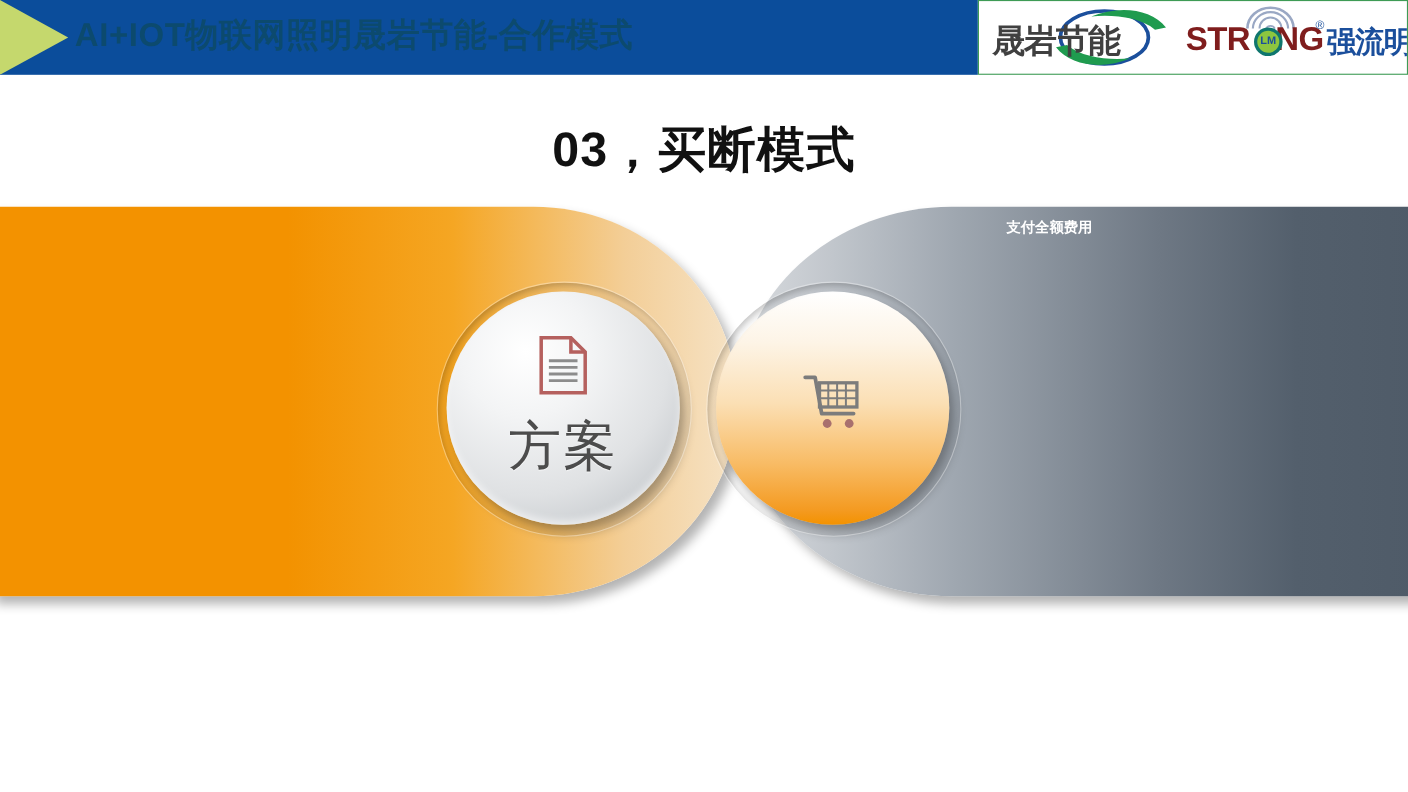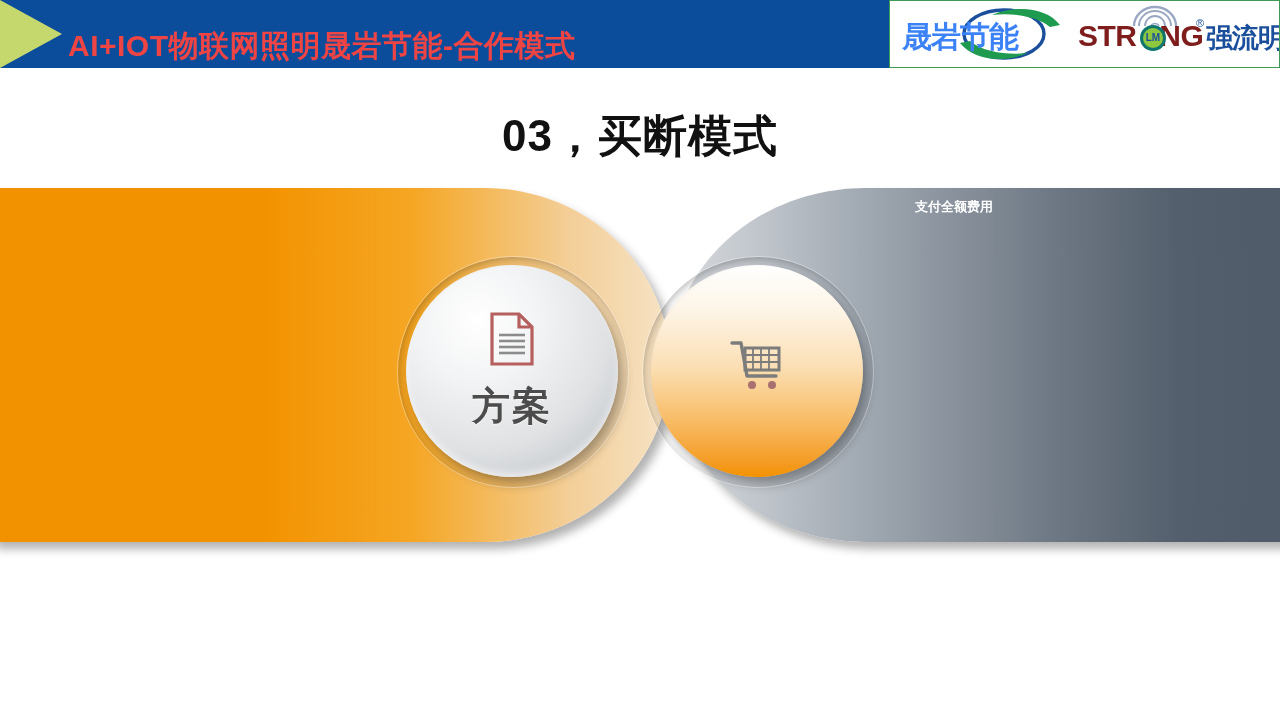--- a/index.html
+++ b/index.html
@@ -33,24 +33,24 @@
     position: absolute;
     left: 0; top: 0;
     width: 62px;
     height: 68px;
     background: #C5D86D;
     clip-path: polygon(0 0, 0 100%, 100% 50%);
   }
   #header-title {
     position: absolute;
     left: 68px;
-    top: 13px;
+    top: 0;
     height: 68px;
     line-height: 66px;
-    color: #ef4444;
+    color: #0c4a6e;
     font-size: 30px;
     font-weight: bold;
     letter-spacing: 0.5px;
     white-space: nowrap;
   }
 
   
   #logo-box {
     position: absolute;
     left: 889px;
@@ -70,21 +70,21 @@
     height: 62px;
     flex: none;
     margin-left: 6px;
   }
   #logo-shengyan-text {
     position: absolute;
     left: 6px;
     top: 14px;
     font-size: 30px;
     font-weight: bold;
-    color: #3b82f6;
+    color: #404040;
     letter-spacing: -1px;
     white-space: nowrap;
     z-index: 2;
   }
   #logo-swoosh { position: absolute; left: 52px; top: 0; width: 125px; height: 62px; z-index: 1; }
 
   #logo-strong {
     position: relative;
     flex: none;
     width: 196px;
@@ -247,22 +247,22 @@
     border-radius: 50%;
     border: 1px solid rgba(255,255,255,0.35);
     box-shadow: inset 2px 3px 6px rgba(0,0,0,0.22);
     z-index: -1;
   }
   .circle-icon {
     margin-bottom: 14px;
     line-height: 0;
   }
   .circle-label {
-    font-size: 38px;
-    font-weight: bold;
+    font-size: 48px;
+    font-weight: normal;
     color: #4C4C4C;
     letter-spacing: 2px;
     text-shadow: 0 1px 1px rgba(255,255,255,0.7);
   }
 </style>
 </head>
 <body>
 
 <div id="header-bar">
 

